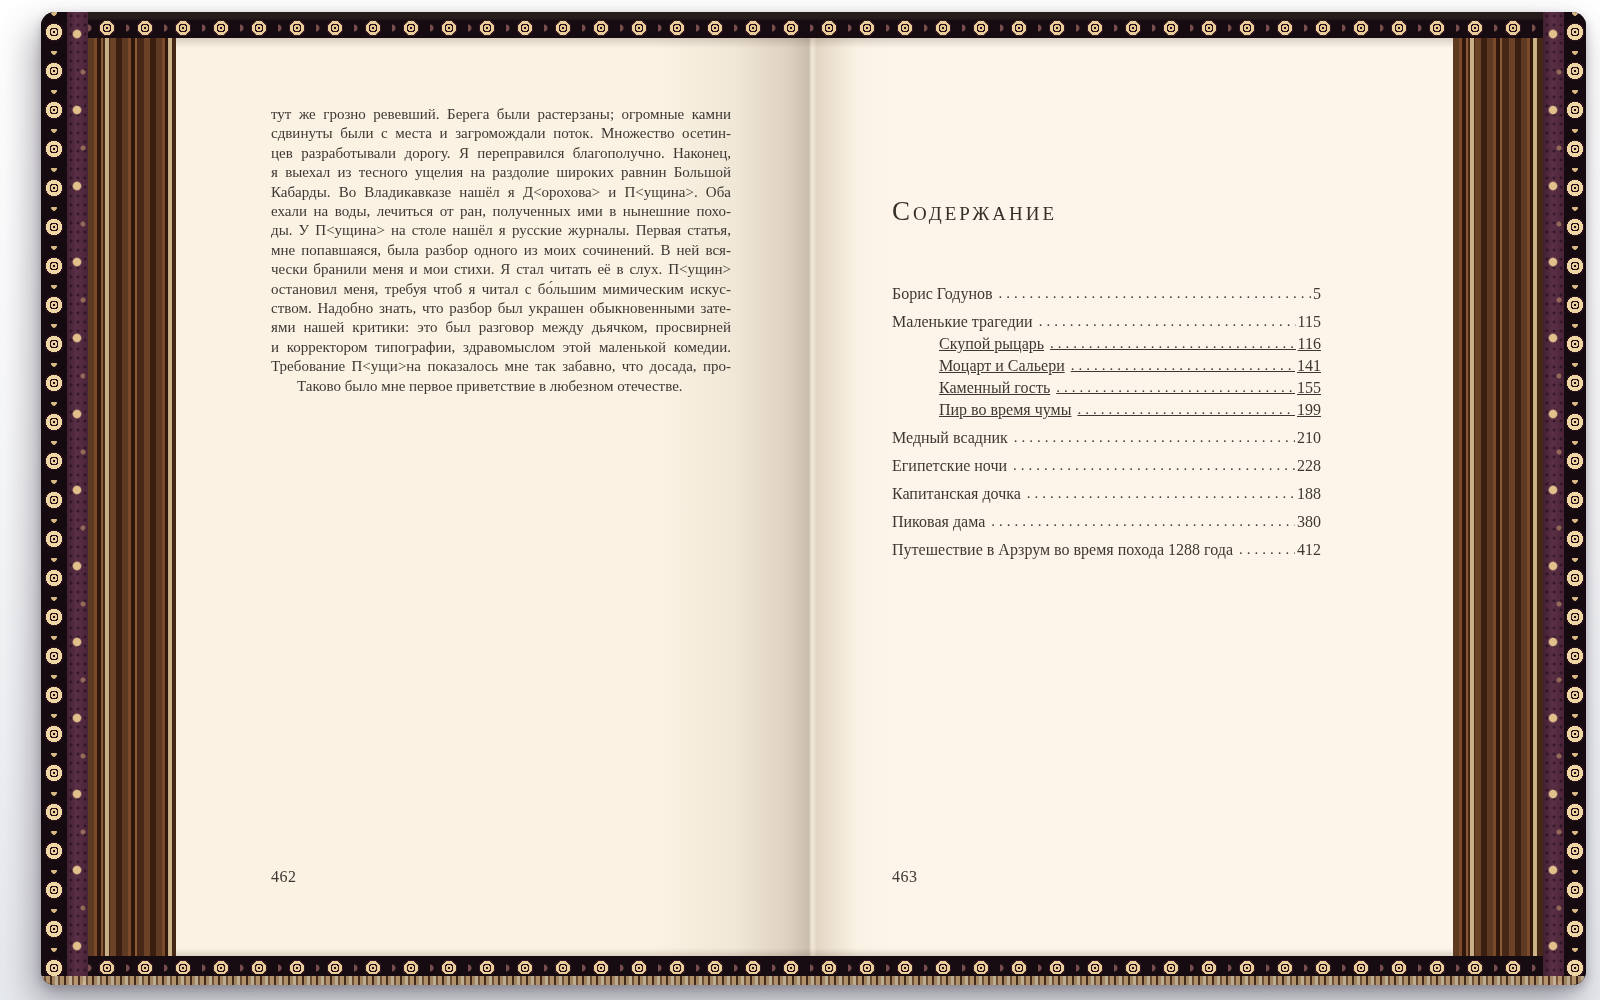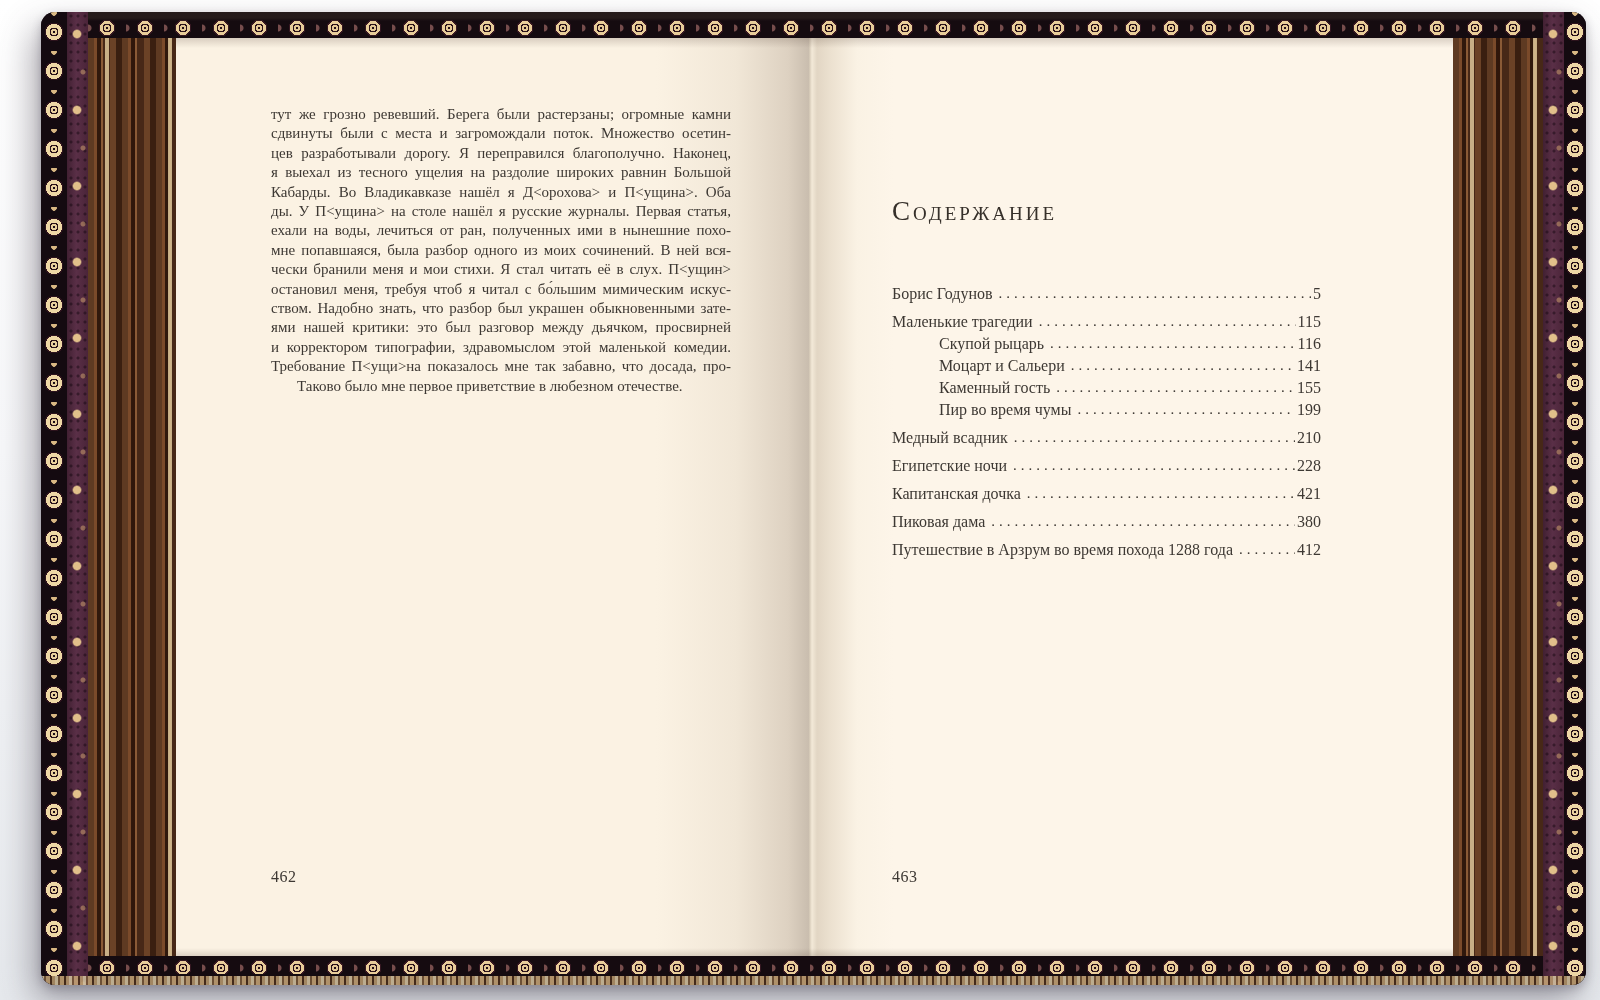--- a/index.html
+++ b/index.html
@@ -126,21 +126,21 @@
 
   
   .toc{position:absolute;left:83px;top:0;width:429px;color:#3d3833;}
   .toc-title{
     margin:158px 0 0 0;font-weight:400;
     font-size:27px;letter-spacing:3px;font-variant-caps:small-caps;color:#36302a;
   }
   .toc-list{margin-top:58px;}
   .toc-row{display:flex;align-items:center;font-size:16px;line-height:17px;}
   .toc-row.major{margin-top:11px;}
-  .toc-row.indent{margin-top:5px;padding-left:47px;}
+  .toc-row.indent{margin-top:5px;padding-left:47px;text-decoration:underline;}
   .toc-row:first-child{margin-top:0;}
   .toc-label{white-space:nowrap;}
   .toc-dots{
     flex:1;overflow:hidden;white-space:nowrap;
     letter-spacing:4px;padding-left:6px;margin-right:2px;font-size:15px;color:#3d3833;
   }
   .toc-page{white-space:nowrap;}
 </style>
 </head>
 <body>
@@ -165,22 +165,22 @@
     <div class="band-brown right"></div>
 
     <div class="pages">
       <div class="page left">
         <div class="text-block">
             <div class="line j">тут же грозно ревевший. Берега были растерзаны; огромные камни</div>
             <div class="line j">сдвинуты были с места и загромождали поток. Множество осетин-</div>
             <div class="line j">цев разработывали дорогу. Я переправился благополучно. Наконец,</div>
             <div class="line j">я выехал из тесного ущелия на раздолие широких равнин Большой</div>
             <div class="line j">Кабарды. Во Владикавказе нашёл я Д&lt;орохова&gt; и П&lt;ущина&gt;. Оба</div>
+            <div class="line j">ехали на воды, лечиться от ран, полученных ими в нынешние похо-</div>
             <div class="line j">ды. У П&lt;ущина&gt; на столе нашёл я русские журналы. Первая статья,</div>
-            <div class="line j">ехали на воды, лечиться от ран, полученных ими в нынешние похо-</div>
             <div class="line j">мне попавшаяся, была разбор одного из моих сочинений. В ней вся-</div>
             <div class="line j">чески бранили меня и мои стихи. Я стал читать её в слух. П&lt;ущин&gt;</div>
             <div class="line j">остановил меня, требуя чтоб я читал с бо́льшим мимическим искус-</div>
             <div class="line j">ством. Надобно знать, что разбор был украшен обыкновенными зате-</div>
             <div class="line j">ями нашей критики: это был разговор между дьячком, просвирней</div>
             <div class="line j">и корректором типографии, здравомыслом этой маленькой комедии.</div>
             <div class="line j">Требование П&lt;ущи&gt;на показалось мне так забавно, что досада, про-</div>
             <div class="line ind">Таково было мне первое приветствие в любезном отечестве.</div>
           </div>
         <div class="page-number">462</div>
@@ -225,21 +225,21 @@
                 <span class="toc-page">210</span>
               </div>
               <div class="toc-row major">
                 <span class="toc-label">Египетские ночи</span>
                 <span class="toc-dots">........................................................................................................................</span>
                 <span class="toc-page">228</span>
               </div>
               <div class="toc-row major">
                 <span class="toc-label">Капитанская дочка</span>
                 <span class="toc-dots">........................................................................................................................</span>
-                <span class="toc-page">421</span>
+                <span class="toc-page">188</span>
               </div>
               <div class="toc-row major">
                 <span class="toc-label">Пиковая дама</span>
                 <span class="toc-dots">........................................................................................................................</span>
                 <span class="toc-page">380</span>
               </div>
               <div class="toc-row major">
                 <span class="toc-label">Путешествие в Арзрум во время похода 1288 года</span>
                 <span class="toc-dots">........................................................................................................................</span>
                 <span class="toc-page">412</span>

